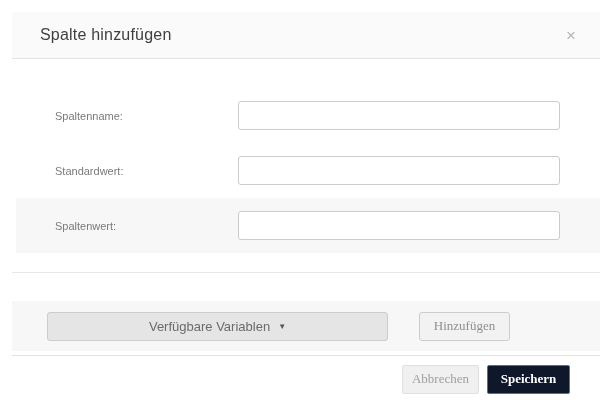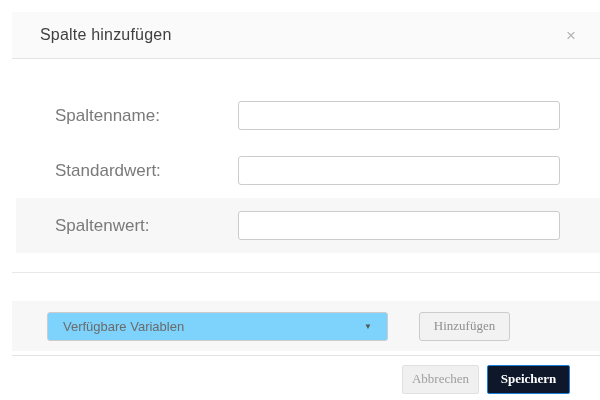--- a/index.html
+++ b/index.html
@@ -31,21 +31,21 @@
   
   .form-area { margin-top:25px; }
   .form-row {
     height:55px;
     display:flex; align-items:center;
     padding:0 40px 0 35px;
   }
   .form-row.alt { background:#f7f7f7; }
   .form-label {
     flex:0 0 187px;
-    font-size:17px; color:#7a7a7a;
+    font-size:11px; color:#7a7a7a;
   }
   .form-input {
     flex:1; height:29px;
     border:1px solid #cccccc; border-radius:3px;
     background:#fff;
     padding:0 8px;
     font-size:13px; color:#444;
     font-family:"Liberation Sans", sans-serif;
     outline:none;
   }
@@ -55,23 +55,23 @@
   
   .variables-row {
     margin-top:20px;
     height:50px;
     background:#f7f7f7;
     display:flex; align-items:center;
     padding:0 35px;
   }
   .var-select {
     width:341px; height:29px;
-    background:#7dd3fc;
+    background:#e5e5e5;
     border:1px solid #cccccc; border-radius:3px;
-    display:flex; align-items:center; justify-content:space-between;
+    display:flex; align-items:center; justify-content:center;
     padding:0 11px;
     font-size:13px; color:#6b6b6b;
     cursor:pointer;
   }
   .var-caret { font-size:8px; color:#555; }
   .btn {
     font-family:Liberation Serif, serif;
     font-size:13px;
     cursor:pointer;
   }

